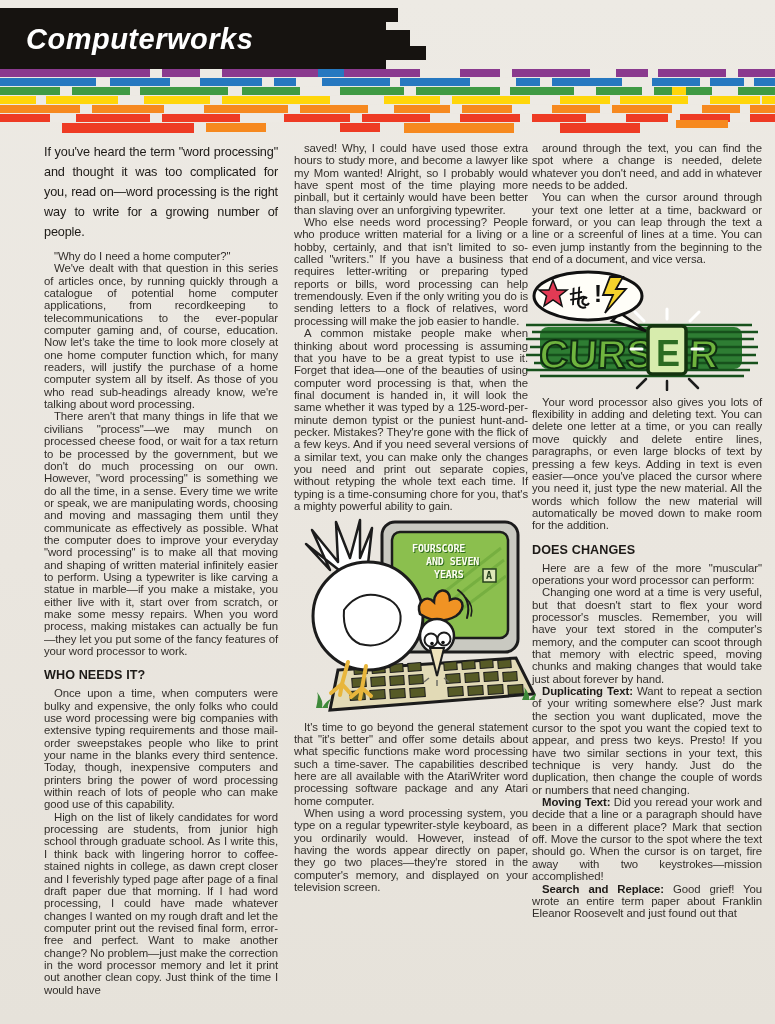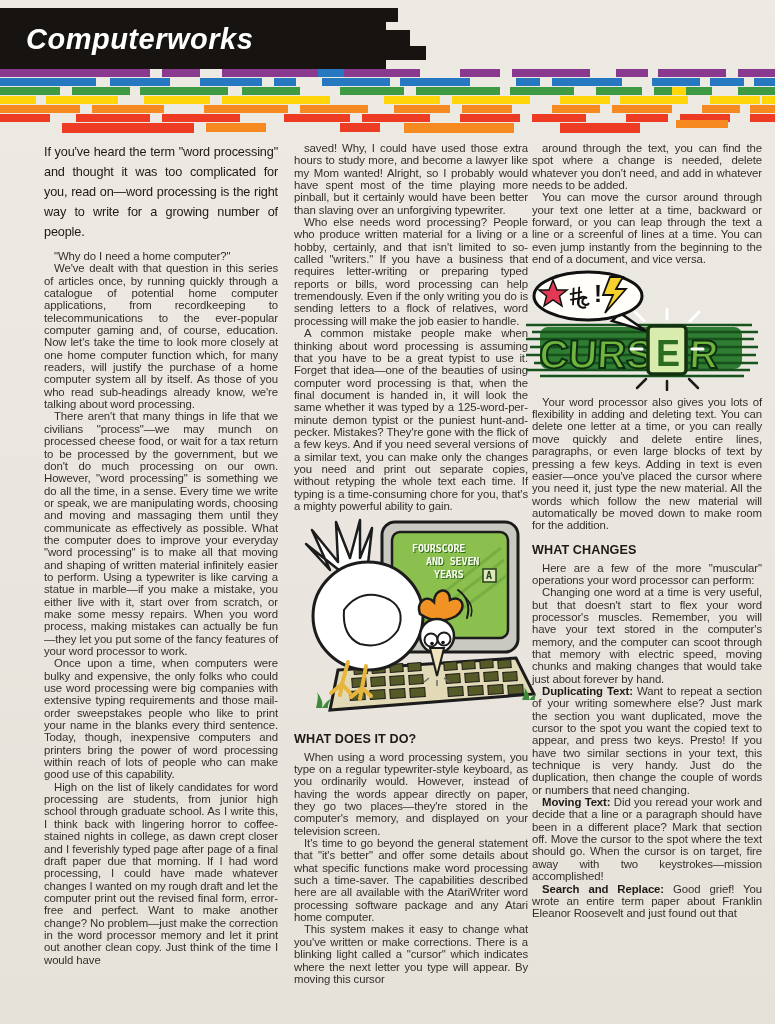--- a/index.html
+++ b/index.html
@@ -130,20 +130,21 @@
         <rect x="340" y="123" width="40" height="9" fill="#ee3b24"></rect>
       </g>
     </svg>
   </div>
 
   <div class="col col1">
     <p class="lede">If you've heard the term "word processing" and thought it was too complicated for you, read on—word processing is the right way to write for a growing number of people.</p>
     <p>"Why do I need a home computer?"</p>
     <p>We've dealt with that question in this series of articles once, by running quickly through a catalogue of potential home computer applications, from recordkeeping to telecommunications to the ever-popular computer gaming and, of course, education. Now let's take the time to look more closely at one home computer function which, for many readers, will justify the purchase of a home computer system all by itself. As those of you who read sub-headings already know, we're talking about word processing.</p>
     <p>There aren't that many things in life that we civilians "process"—we may munch on processed cheese food, or wait for a tax return to be processed by the government, but we don't do much processing on our own. However, "word processing" is something we do all the time, in a sense. Every time we write or speak, we are manipulating words, choosing and moving and massaging them until they communicate as effectively as possible. What the computer does to improve your everyday "word processing" is to make all that moving and shaping of written material infinitely easier to perform. Using a typewriter is like carving a statue in marble—if you make a mistake, you either live with it, start over from scratch, or make some messy repairs. When you word process, making mistakes can actually be fun—they let you put some of the fancy features of your word processor to work.</p>
+    <h3>WHO NEEDS IT?</h3>
     <p>Once upon a time, when computers were bulky and expensive, the only folks who could use word processing were big companies with extensive typing requirements and those mail-order sweepstakes people who like to print your name in the blanks every third sentence. Today, though, inexpensive computers and printers bring the power of word processing within reach of lots of people who can make good use of this capability.</p>
     <p>High on the list of likely candidates for word processing are students, from junior high school through graduate school. As I write this, I think back with lingering horror to coffee-stained nights in college, as dawn crept closer and I feverishly typed page after page of a final draft paper due that morning. If I had word processing, I could have made whatever changes I wanted on my rough draft and let the computer print out the revised final form, error-free and perfect. Want to make another change? No problem—just make the correction in the word processor memory and let it print out another clean copy. Just think of the time I would have</p>
   </div>
 
   <div class="col col2">
     <p>saved! Why, I could have used those extra hours to study more, and become a lawyer like my Mom wanted! Alright, so I probably would have spent most of the time playing more pinball, but it certainly would have been better than slaving over an unforgiving typewriter.</p>
     <p>Who else needs word processing? People who produce written material for a living or a hobby, certainly, and that isn't limited to so-called "writers." If you have a business that requires letter-writing or preparing typed reports or bills, word processing can help tremendously. Even if the only writing you do is sending letters to a flock of relatives, word processing will make the job easier to handle.</p>
     <p>A common mistake people make when thinking about word processing is assuming that you have to be a great typist to use it. Forget that idea—one of the beauties of using computer word processing is that, when the final document is handed in, it will look the same whether it was typed by a 125-word-per-minute demon typist or the puniest hunt-and-pecker. Mistakes? They're gone with the flick of a few keys. And if you need several versions of a similar text, you can make only the changes you need and print out separate copies, without retyping the whole text each time. If typing is a time-consuming chore for you, that's a mighty powerful ability to gain.</p>
 
     <div class="figure">
@@ -213,29 +214,27 @@
           <g stroke="#6e6e66" stroke-width="1.5">
             <path d="M143,160 l-5,4 M151,162 l0,6 M158,160 l5,4"></path>
           </g>
         </g>
 
         <path d="M30,190 q3,-12 1,-16 q7,9 5,16 q5,-8 9,-9 q-4,6 -3,9 Z" fill="#3e8a3a"></path>
         <path d="M236,182 q4,-9 2,-13 q6,7 5,13 q5,-6 8,-7 q-3,5 -2,7 Z" fill="#3e8a3a"></path>
       </svg>
     </div>
 
-    <h3>WHAT DOES IT DO?</h3>
+    <p>It's time to go beyond the general statement that "it's better" and offer some details about what specific functions make word processing such a time-saver. The capabilities described here are all available with the AtariWriter word processing software package and any Atari home computer.</p>
     <p>When using a word processing system, you type on a regular typewriter-style keyboard, as you ordinarily would. However, instead of having the words appear directly on paper, they go two places—they're stored in the computer's memory, and displayed on your television screen.</p>
-    <p>It's time to go beyond the general statement that "it's better" and offer some details about what specific functions make word processing such a time-saver. The capabilities described here are all available with the AtariWriter word processing software package and any Atari home computer.</p>
-    <p>This system makes it easy to change what you've written or make corrections. There is a blinking light called a "cursor" which indicates where the next letter you type will appear. By moving this cursor</p>
   </div>
 
   <div class="col col3">
     <p>around through the text, you can find the spot where a change is needed, delete whatever you don't need, and add in whatever needs to be added.</p>
-    <p>You can move the cursor around through your text one letter at a time, backward or forward, or you can leap through the text a line or a screenful of lines at a time. You can even jump instantly from the beginning to the end of a document, and vice versa.</p>
+    <p>You can when the cursor around through your text one letter at a time, backward or forward, or you can leap through the text a line or a screenful of lines at a time. You can even jump instantly from the beginning to the end of a document, and vice versa.</p>
 
     <div class="curser-fig">
       <svg width="232" height="122" viewBox="0 0 232 122">
 
         <g>
           <rect x="14" y="58" width="202" height="42" rx="8" fill="#2e7d33"></rect>
           <g stroke="#17511c" stroke-width="2.5">
             <line x1="0" y1="56" x2="226" y2="56"></line>
               <line x1="6" y1="63" x2="232" y2="63"></line>
             <line x1="0" y1="70" x2="228" y2="70"></line>
@@ -273,21 +272,21 @@
           <polygon points="27,11 31,21 41,21 33.5,27 36,37 27,31 18,37 20.5,27 13,21 23,21" fill="#e23a54" stroke="#111111" stroke-width="1.5"></polygon>
           <text x="43" y="35" font-size="25" font-weight="bold" fill="#111" transform="rotate(-10 52 26)" font-family="Liberation Sans, sans-serif">#</text>
           <path d="M60,38 a5.5,5.5 0 1 1 1,-9 a3.5,3.5 0 1 0 2,5" fill="none" stroke="#111" stroke-width="2"></path>
           <text x="68" y="33" font-size="24" font-weight="bold" fill="#111" font-family="Liberation Sans, sans-serif">!</text>
           <polygon points="84,8 97,8 90,20 100,20 79,44 87,26 77,26" fill="#f5d32c" stroke="#111111" stroke-width="1.8"></polygon>
         </g>
       </svg>
     </div>
 
     <p>Your word processor also gives you lots of flexibility in adding and deleting text. You can delete one letter at a time, or you can really move quickly and delete entire lines, paragraphs, or even large blocks of text by pressing a few keys. Adding in text is even easier—once you've placed the cursor where you need it, just type the new material. All the words which follow the new material will automatically be moved down to make room for the addition.</p>
-    <h3>WHAT CHANGES</h3>
+    <h3>DOES CHANGES</h3>
     <p>Here are a few of the more "muscular" operations your word processor can perform:</p>
     <p>Changing one word at a time is very useful, but that doesn't start to flex your word processor's muscles. Remember, you will have your text stored in the computer's memory, and the computer can scoot through that memory with electric speed, moving chunks and making changes that would take just about forever by hand.</p>
     <p class="op"><b>Duplicating Text:</b><span> Want to repeat a section of your writing somewhere else? Just mark the section you want duplicated, move the cursor to the spot you want the copied text to appear, and press two keys. Presto! If you have two similar sections in your text, this technique is very handy. Just do the duplication, then change the couple of words or numbers that need changing.</span></p>
     <p class="op"><b>Moving Text:</b><span> Did you reread your work and decide that a line or a paragraph should have been in a different place? Mark that section off. Move the cursor to the spot where the text should go. When the cursor is on target, fire away with two keystrokes—mission accomplished!</span></p>
     <p class="op"><b>Search and Replace:</b><span> Good grief! You wrote an entire term paper about Franklin Eleanor Roosevelt and just found out that</span></p>
   </div>
 
 </div>
 
 </body></html>

